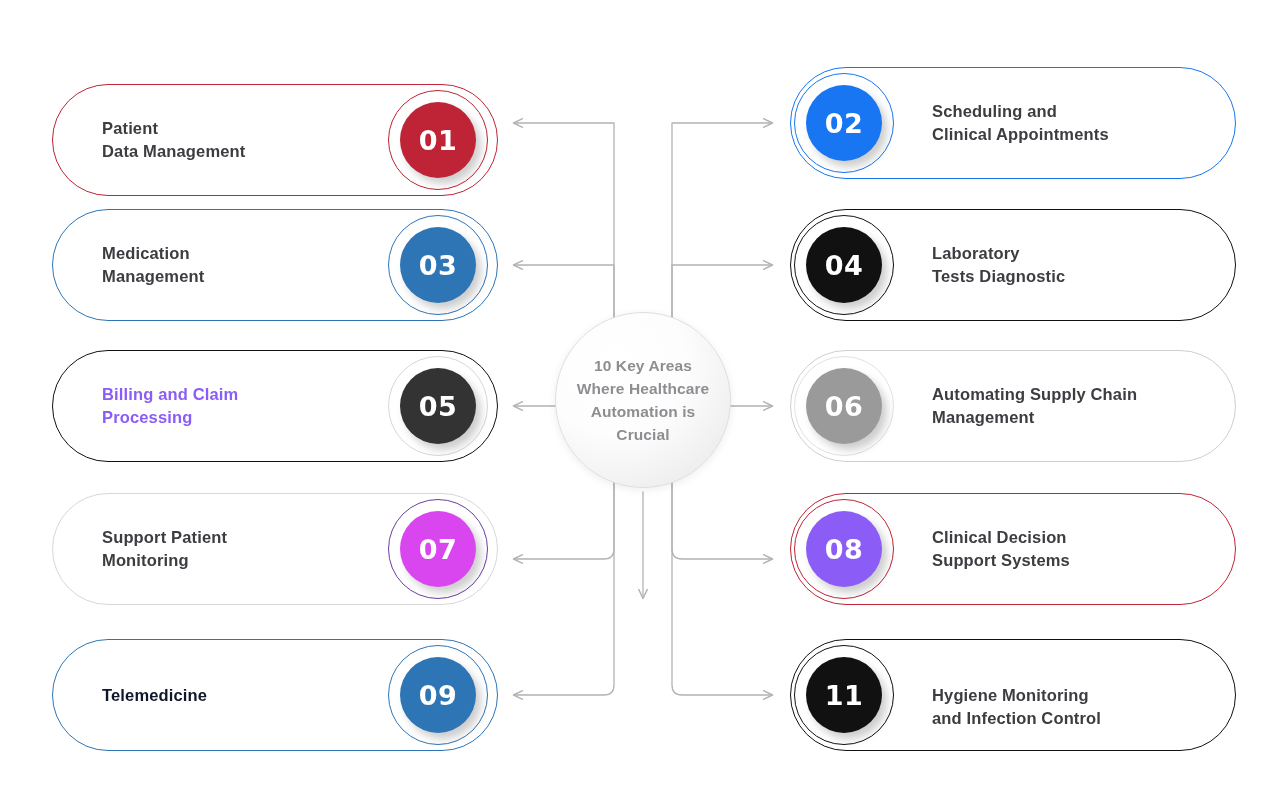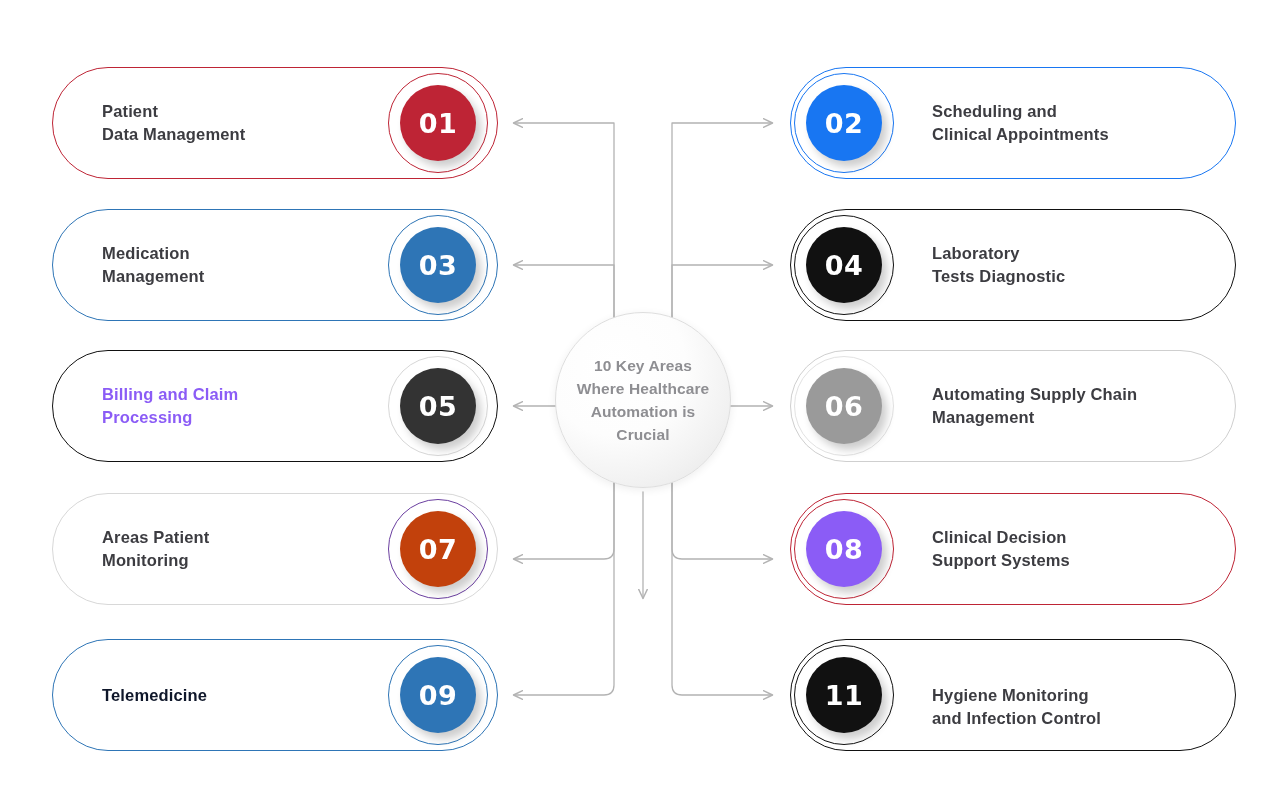--- a/index.html
+++ b/index.html
@@ -161,21 +161,21 @@
   </svg>
 
   <div class="hub">
     <div class="hub-text">10 Key Areas
 Where Healthcare
 Automation is
 Crucial</div>
   </div>
 
   <div id="cards">
-      <div class="card left" style="top: 67px;">
+      <div class="card left" style="top: 84px;">
         <div class="pill" style="border-color: rgb(190, 36, 53);"></div>
         <div class="label" style="color: rgb(60, 60, 65);">Patient
 Data Management</div>
         <div class="badge" style="border-color: rgb(190, 36, 53);">
           <div class="disc" style="background: rgb(190, 36, 53);">
             <span class="num">01</span>
           </div>
         </div>
       </div>
       <div class="card right" style="top: 67px;">
@@ -223,24 +223,24 @@
         <div class="label" style="color: rgb(60, 60, 65);">Automating Supply Chain
 Management</div>
         <div class="badge" style="border-color: rgb(226, 226, 226); text-align: center;">
           <div class="disc" style="background: rgb(154, 154, 154);">
             <span class="num">06</span>
           </div>
         </div>
       </div>
       <div class="card left" style="top: 493px;">
         <div class="pill" style="border-color: rgb(216, 216, 216);"></div>
-        <div class="label" style="color: rgb(60, 60, 65);">Areas Patient
+        <div class="label" style="color: rgb(60, 60, 65);">Support Patient
 Monitoring</div>
         <div class="badge" style="border-color: rgb(107, 63, 160);">
-          <div class="disc" style="background: #c2410c;">
+          <div class="disc" style="background: #d946ef;">
             <span class="num">07</span>
           </div>
         </div>
       </div>
       <div class="card right" style="top: 493px;">
         <div class="pill" style="border-color: rgb(190, 36, 53);"></div>
         <div class="label" style="color: rgb(60, 60, 65);">Clinical Decision
 Support Systems</div>
         <div class="badge" style="border-color: rgb(190, 36, 53);">
           <div class="disc" style="background: #8b5cf6;">

